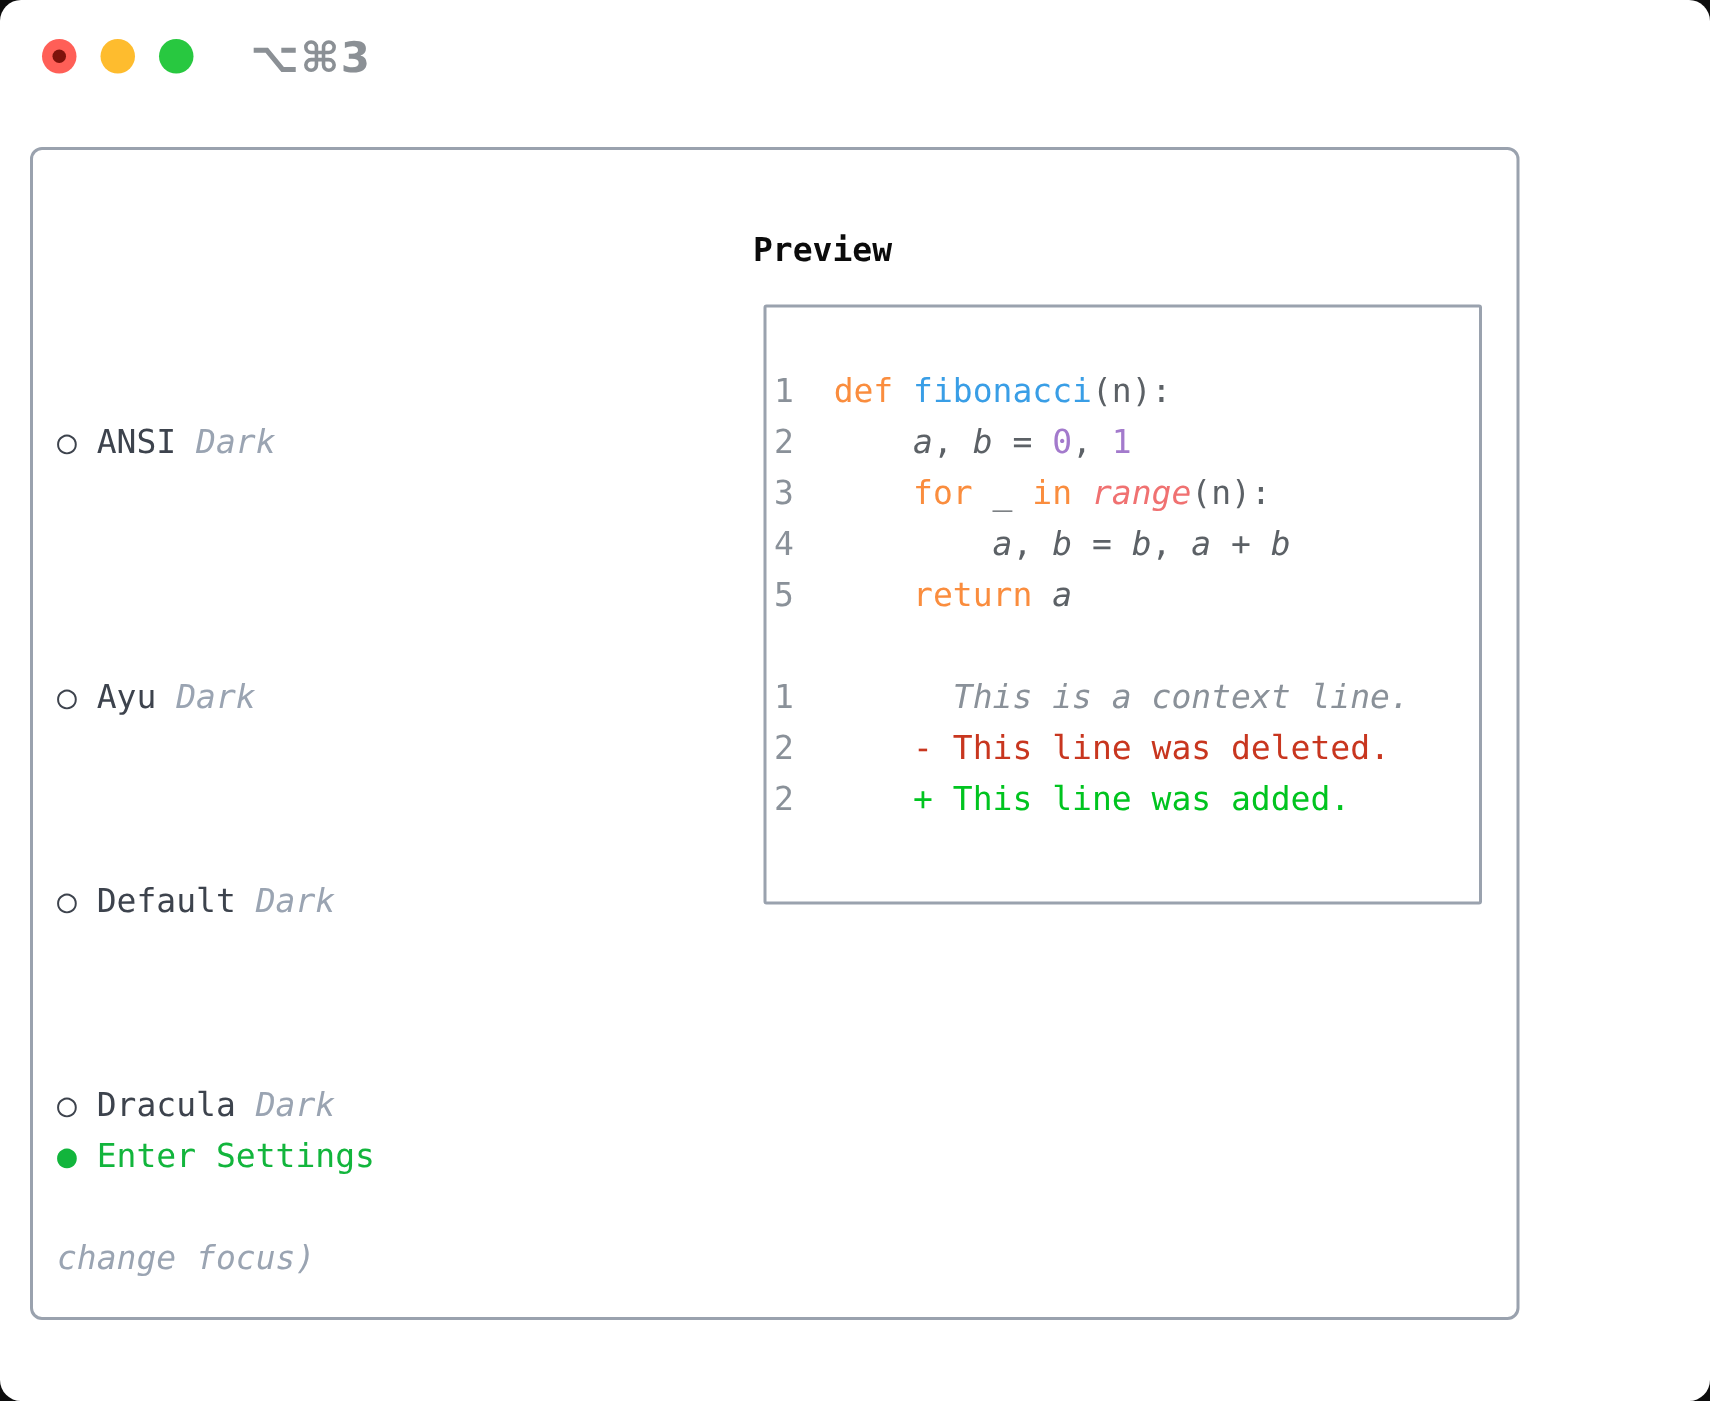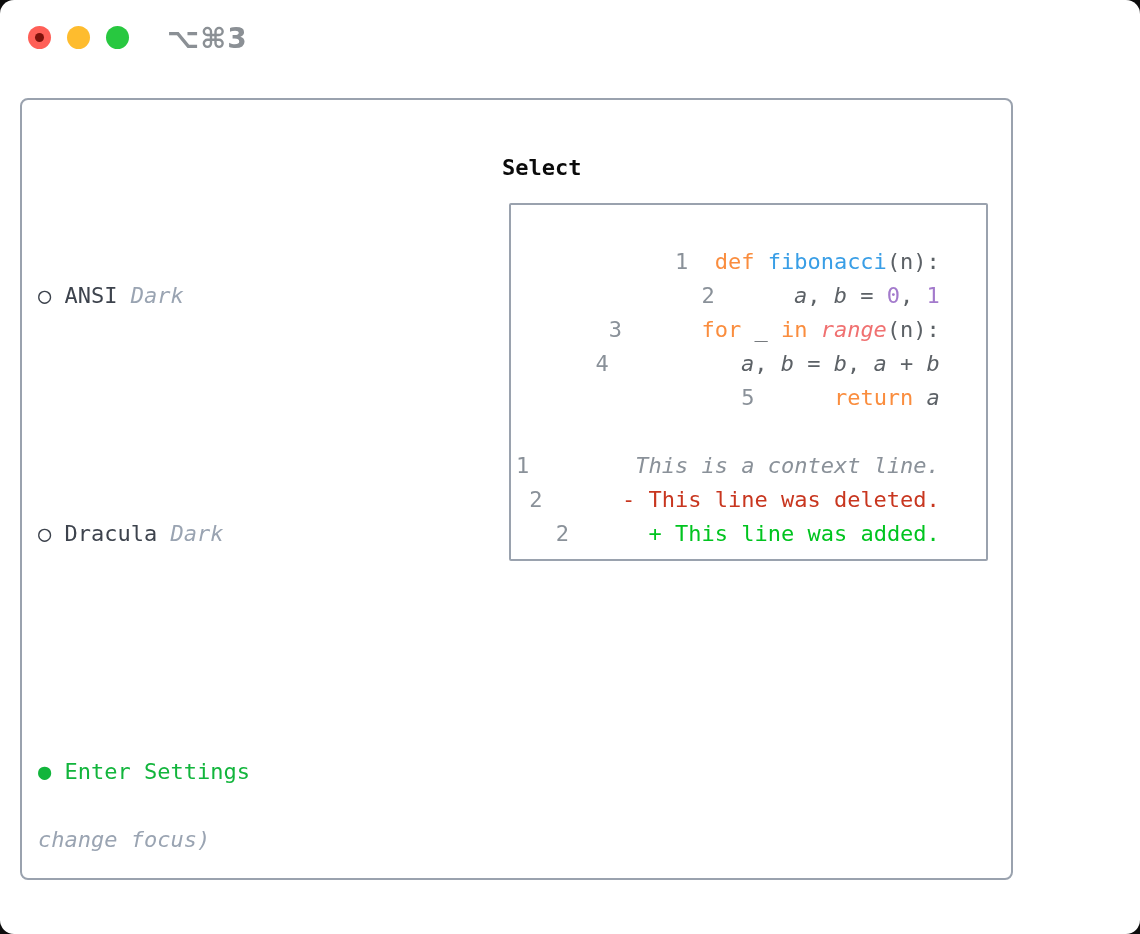--- a/index.html
+++ b/index.html
@@ -21,21 +21,21 @@
   .rows .row{height:34px;}
   .hdr{font-weight:bold;color:var(--c-header_fg);}
   .hdr-plain{color:var(--c-header_fg);}
   .marker{color:var(--c-list_fg);}
   .sel{color:var(--c-selected);}
   .tag{color:var(--c-muted);font-style:italic;}
   .hint{color:var(--c-muted);font-style:italic;}
 
   
   .preview-title{position:absolute;left:480px;top:51px;font-size:22px;line-height:34px;font-weight:bold;color:var(--c-header_fg);}
-  .preview-box{position:absolute;left:487px;top:103px;width:479px;height:358px;border:2px solid var(--c-border);box-sizing:border-box;border-radius:2px;background:#fff;text-align:right;}
+  .preview-box{position:absolute;left:487px;top:103px;width:479px;height:400px;border:2px solid var(--c-border);box-sizing:border-box;border-radius:2px;background:#fff;}
   .code{position:absolute;left:5px;top:40px;white-space:pre;font-size:22px;line-height:34px;}
   .code .cline{height:34px;}
   .lineno{color:var(--c-lineno);}
 </style>
 </head>
 <body>
 
 <div class="window">
 
   <div class="titlebar">
@@ -50,21 +50,23 @@
   </div>
 
   <div class="panel">
 
     <div class="rows" style="top:43px">
       
     
   <div class="row"><span class="marker">○</span> <span class="opt-name">ANSI</span><span class="tag-slot"> <span class="tag">Dark</span></span></div>
 
 
+  <div class="row"><span class="marker">○</span> <span class="opt-name">Ayu</span><span class="tag-slot"> <span class="tag">Dark</span></span></div>
 
+  <div class="row"><span class="marker">○</span> <span class="opt-name">Default</span><span class="tag-slot"> <span class="tag">Dark</span></span></div>
 
   <div class="row"><span class="marker">○</span> <span class="opt-name">Dracula</span><span class="tag-slot"> <span class="tag">Dark</span></span></div>
 
   
 
   
 
   
 
   
@@ -81,19 +83,19 @@
     
   <div class="row"><span class="marker sel">●</span> <span class="opt-name sel">Enter Settings</span><span class="tag-slot"></span></div>
 
   
 </div>
 
     <div class="rows" style="top:655px">
       <div class="row hint">change focus)</div>
     </div>
 
-    <div class="preview-title">Select</div>
+    <div class="preview-title">Preview</div>
     <div class="preview-box">
       <div class="code"><div class="cline"><span class="lineno">1  </span><span style="color: rgb(250, 141, 62);">def </span><span style="color: rgb(57, 158, 230);">fibonacci</span><span style="color: rgb(92, 97, 102);">(n):</span></div><div class="cline"><span class="lineno">2  </span><span style="color: rgb(92, 97, 102);">    </span><span style="color: rgb(92, 97, 102); font-style: italic;">a</span><span style="color: rgb(92, 97, 102);">, </span><span style="color: rgb(92, 97, 102); font-style: italic;">b</span><span style="color: rgb(92, 97, 102);"> = </span><span style="color: rgb(163, 122, 204);">0</span><span style="color: rgb(92, 97, 102);">, </span><span style="color: rgb(163, 122, 204);">1</span></div><div class="cline"><span class="lineno">3  </span><span style="color: rgb(92, 97, 102);">    </span><span style="color: rgb(250, 141, 62);">for</span><span style="color: rgb(92, 97, 102);"> _ </span><span style="color: rgb(250, 141, 62);">in</span><span style="color: rgb(92, 97, 102);"> </span><span style="color: rgb(240, 113, 113); font-style: italic;">range</span><span style="color: rgb(92, 97, 102);">(n):</span></div><div class="cline"><span class="lineno">4  </span><span style="color: rgb(92, 97, 102);">        </span><span style="color: rgb(92, 97, 102); font-style: italic;">a</span><span style="color: rgb(92, 97, 102);">, </span><span style="color: rgb(92, 97, 102); font-style: italic;">b</span><span style="color: rgb(92, 97, 102);"> = </span><span style="color: rgb(92, 97, 102); font-style: italic;">b</span><span style="color: rgb(92, 97, 102);">, </span><span style="color: rgb(92, 97, 102); font-style: italic;">a</span><span style="color: rgb(92, 97, 102);"> + </span><span style="color: rgb(92, 97, 102); font-style: italic;">b</span></div><div class="cline"><span class="lineno">5  </span><span style="color: rgb(92, 97, 102);">    </span><span style="color: rgb(250, 141, 62);">return </span><span style="color: rgb(92, 97, 102); font-style: italic;">a</span></div><div class="cline"><span class="lineno"></span></div><div class="cline"><span class="lineno">1  </span><span style="color: rgb(138, 145, 153); font-style: italic;">      This is a context line.</span></div><div class="cline"><span class="lineno">2  </span><span style="color: rgb(200, 54, 31);">    - This line was deleted.</span></div><div class="cline"><span class="lineno">2  </span><span style="color: rgb(0, 196, 31);">    + This line was added.</span></div></div>
     </div>
 
   </div>
 </div>
 
 </body></html>

